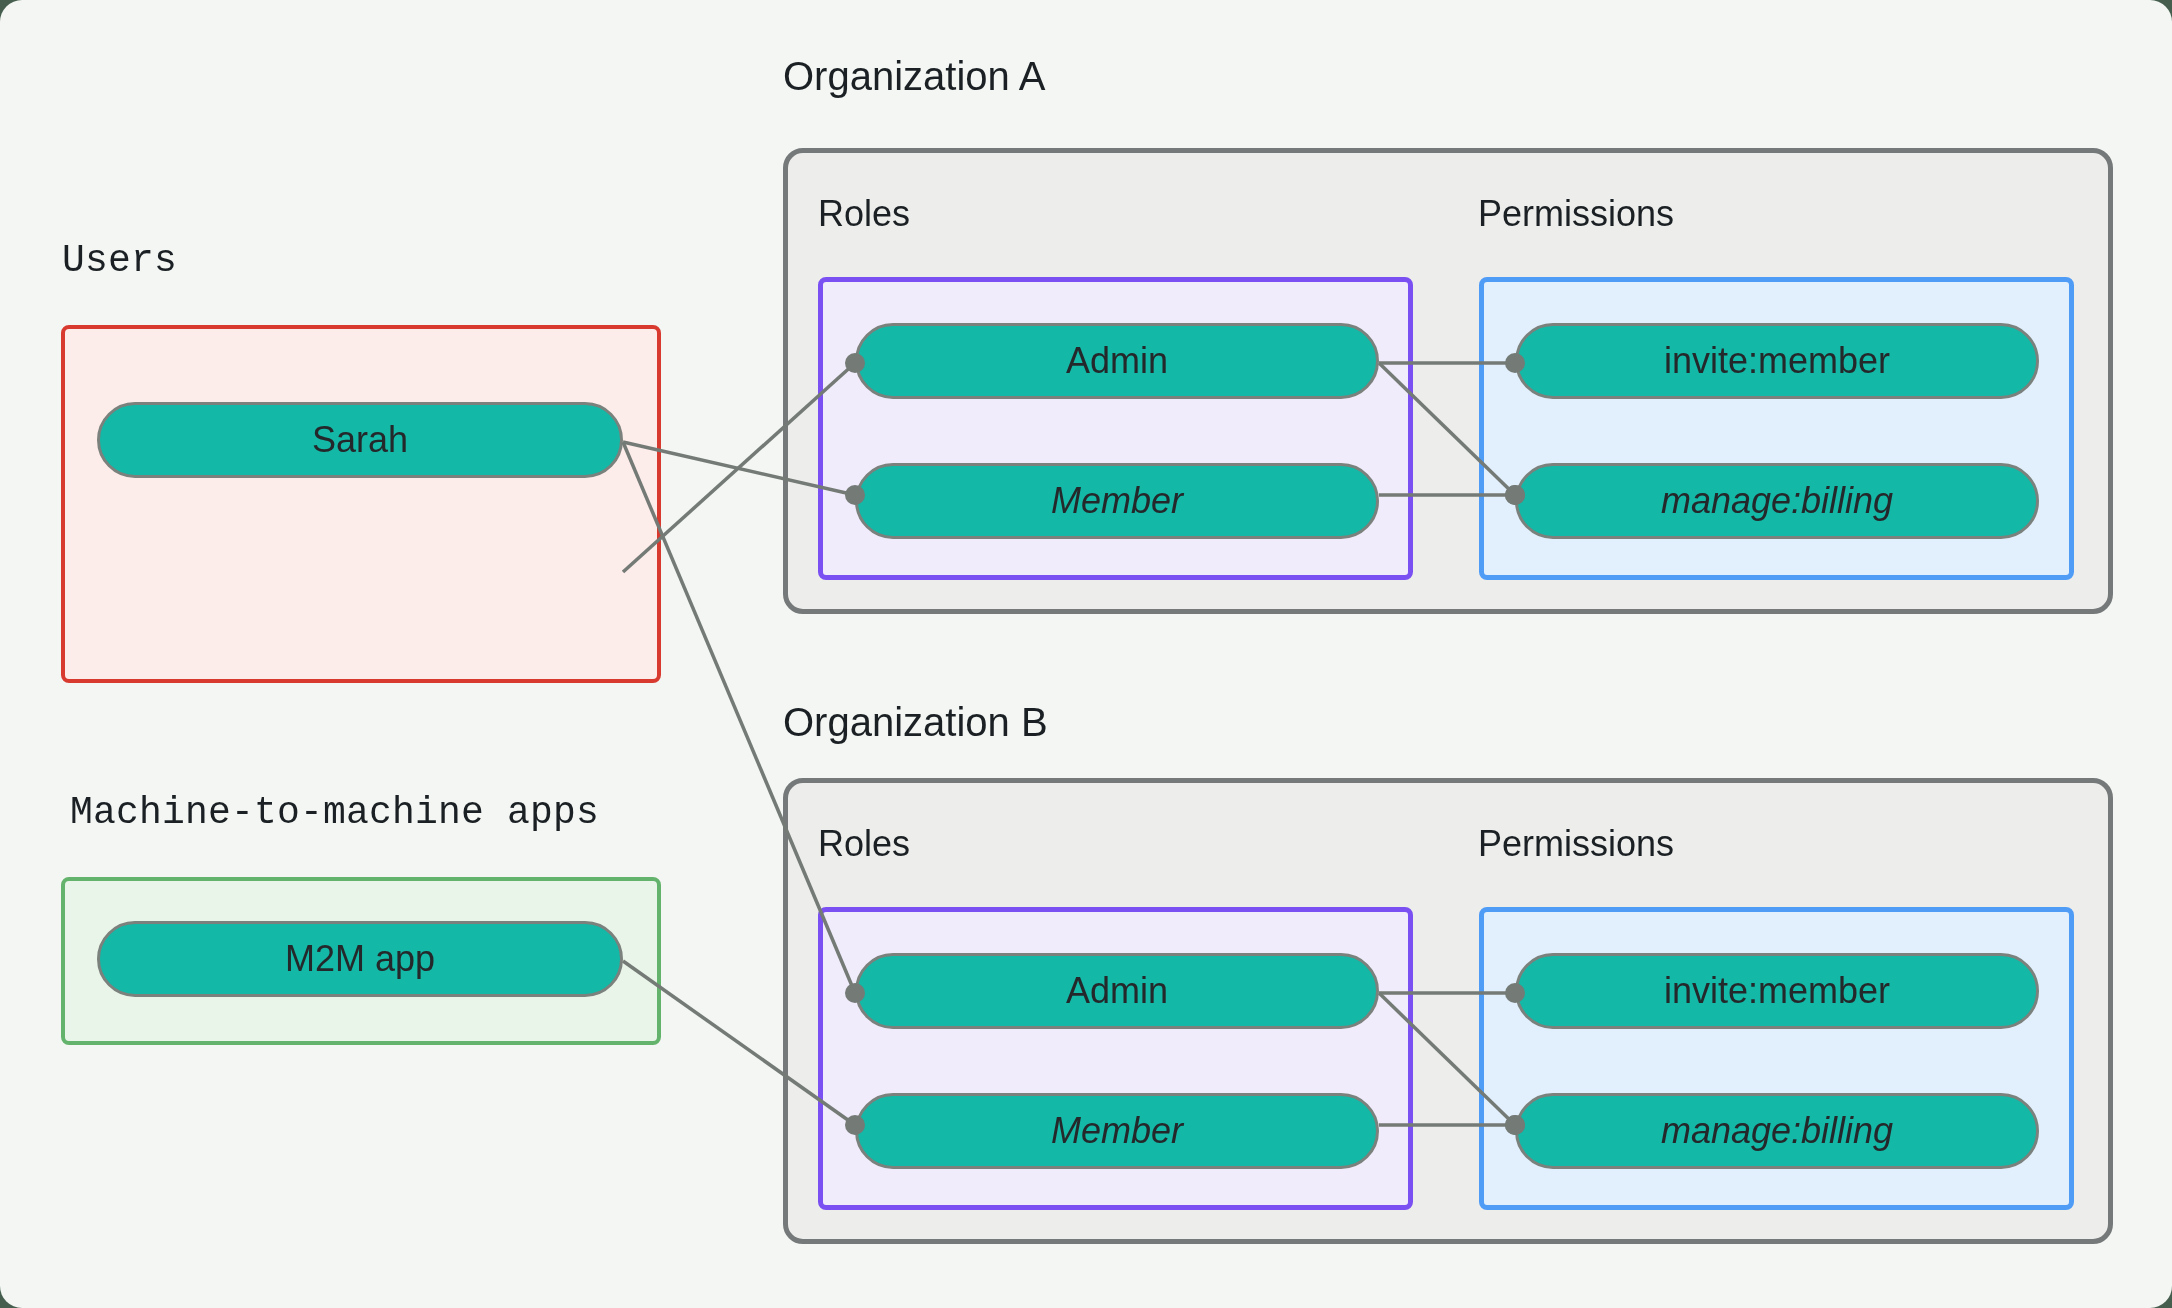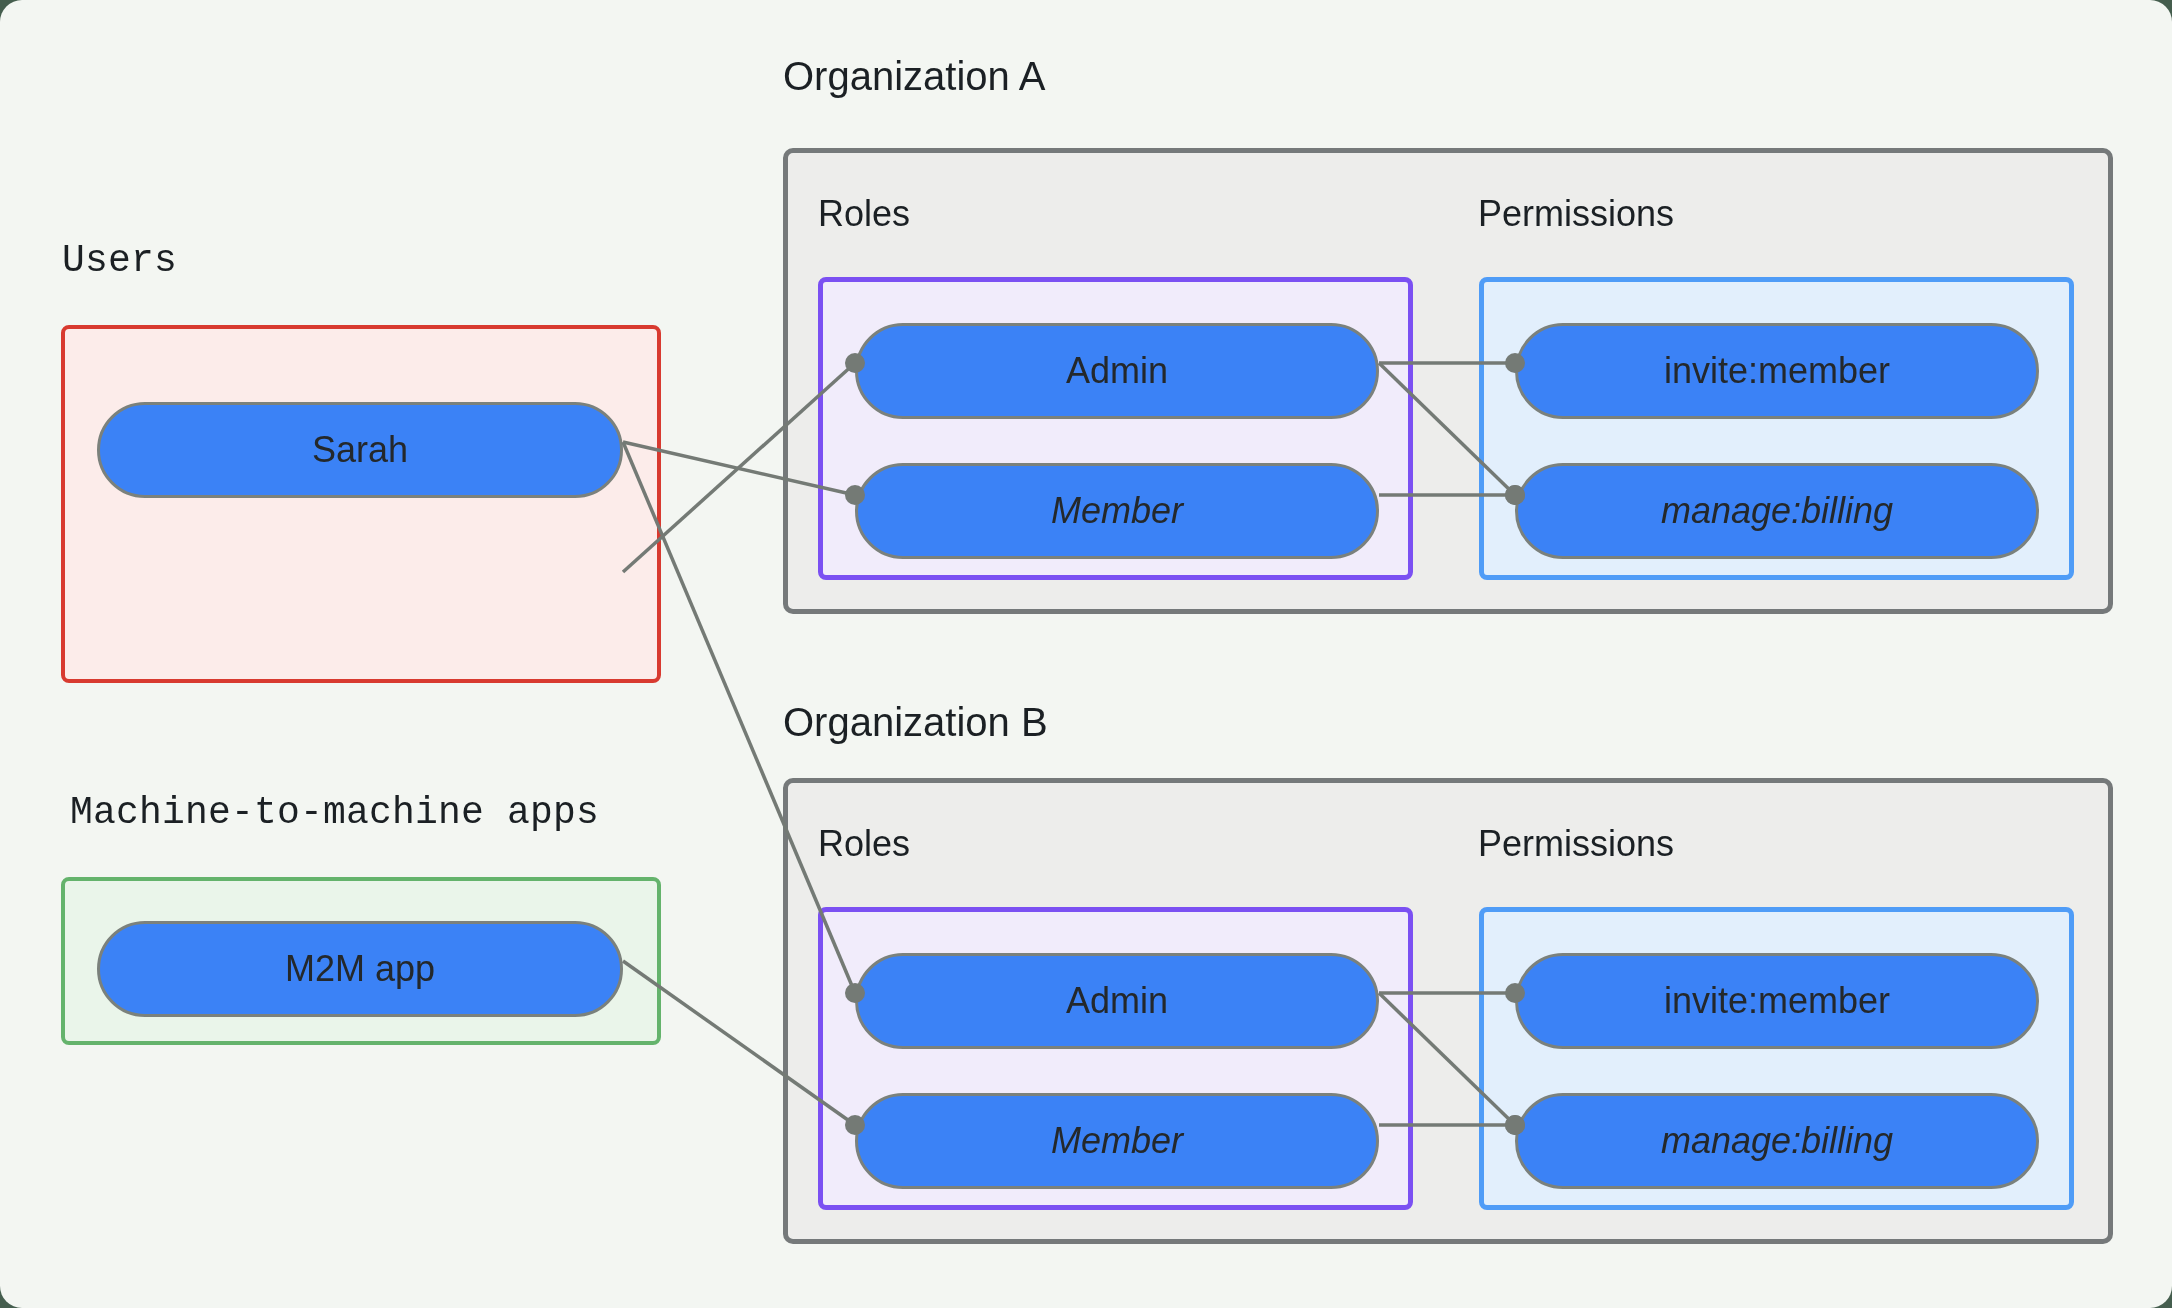--- a/index.html
+++ b/index.html
@@ -40,21 +40,21 @@
     left: 61px; top: 325px; width: 600px; height: 358px;
     background: #fcecea; border: 4px solid #d83a30; border-radius: 8px;
   }
   .m2m-box {
     left: 61px; top: 877px; width: 600px; height: 168px;
     background: #eaf5ea; border: 4px solid #64b36c; border-radius: 8px;
   }
   .org-box {
     position: absolute;
     left: 783px; width: 1330px; height: 466px;
-    background: #ededeb; border: 5px solid #75797a; border-radius: 10px;
+    background: #ededeb; border: 5px solid #75797a; border-radius: 20px;
   }
   .org-a { top: 148px; }
   .org-b { top: 778px; }
   .inner-label {
     position: absolute;
     font-size: 36px;
     line-height: 44px;
     font-weight: 500;
     color: #1b2024;
     white-space: nowrap;
@@ -66,22 +66,22 @@
     left: 30px; top: 124px; width: 595px; height: 303px;
     background: #f1ecfb; border: 5px solid #7b50f2; border-radius: 8px;
   }
   .perms-box {
     position: absolute;
     left: 691px; top: 124px; width: 595px; height: 303px;
     background: #e2effc; border: 5px solid #4f9cf7; border-radius: 8px;
   }
   .pill {
     position: absolute;
-    height: 96px;
-    background: #3b82f6;
+    height: 76px;
+    background: #14b8a6;
     border: 3px solid #7b817c;
     border-radius: 999px;
     display: flex;
     align-items: center;
     justify-content: center;
     font-size: 36px;
     color: #24282b;
     white-space: nowrap;
   }
   .users-box .pill, .m2m-box .pill { width: 526px; left: 32px; }

